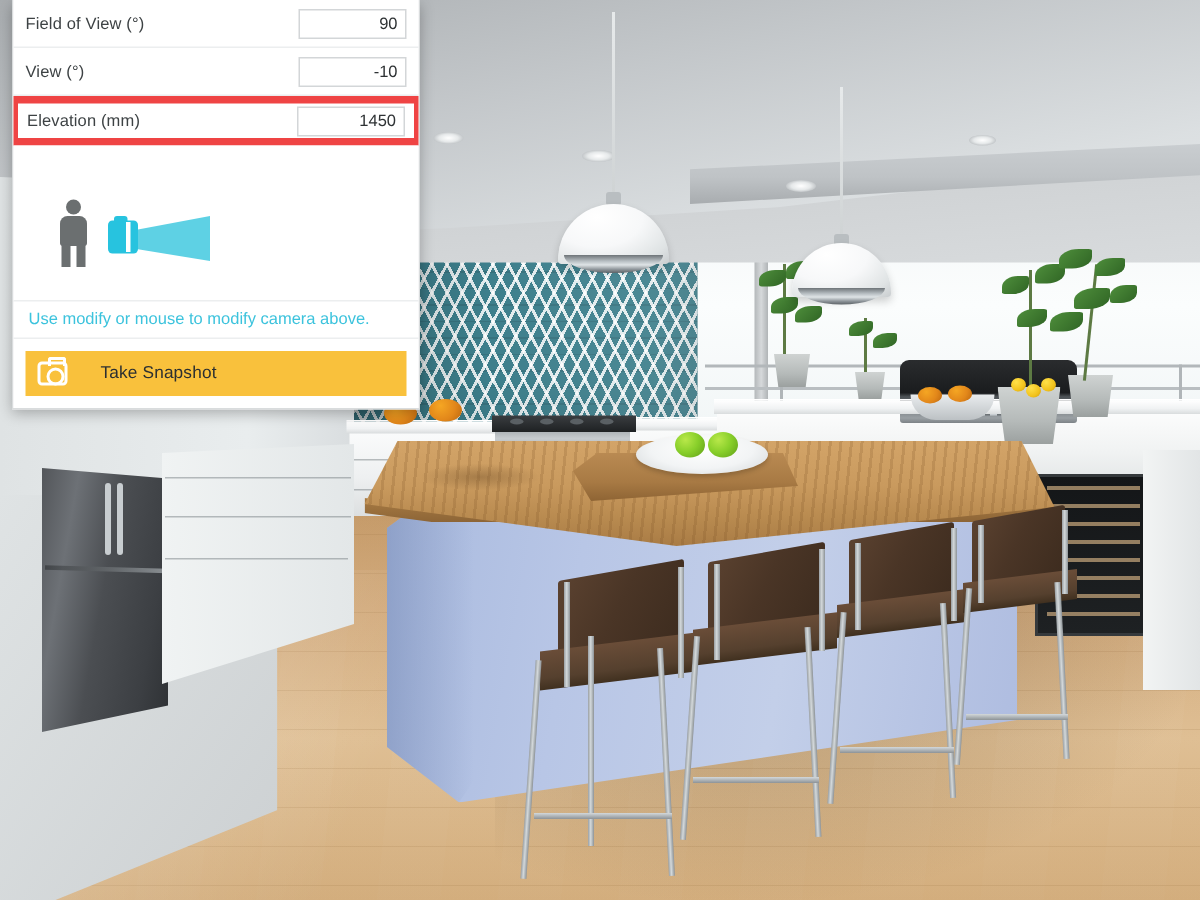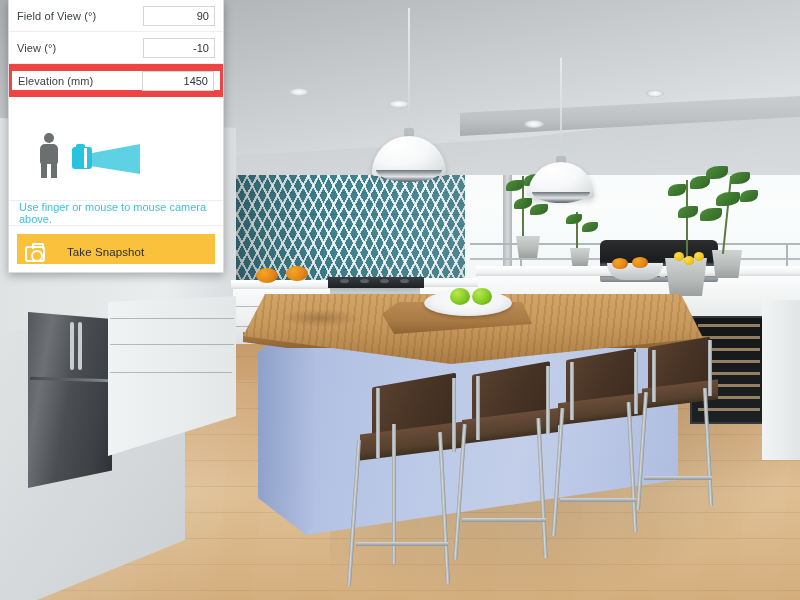--- a/index.html
+++ b/index.html
@@ -269,34 +269,34 @@
   }
   .leg {
     position:absolute; width:4px;
     background: linear-gradient(to right, #9aa0a4, #d3d8da 45%, #8d9397);
   }
   .stretcher { position:absolute; height:4px;
     background: linear-gradient(to bottom, #d3d8da, #8d9397); }
 
   
   .panel {
-    position:absolute; left:8px; top:0; width:216px;
+    position:absolute; left:8px; top:0; width:272px;
     background:#ffffff;
     border:1px solid #d9dcdd; border-top:none;
     box-shadow: 0 3px 9px rgba(0,0,0,.28);
     z-index: 50;
   }
   .row {
     display:flex; align-items:center;
     height:32px; padding:0 8px;
     border-bottom:1px solid #eceeef;
     background:#fff;
   }
   .row.highlight {
-    border:7px solid #ef4444;
+    border:5px solid #ef4444;
     height:33px; padding:0 6px;
     border-left-width:3px; border-right-width:3px;
   }
   .row-label {
     flex:1; font-size:11px; color:#3d4244; letter-spacing:.1px; white-space:nowrap;
   }
   .row-input {
     width:72px; height:20px;
     border:1px solid #d3d6d8; background:#fff;
     font-family:"Liberation Sans", sans-serif;
@@ -334,24 +334,24 @@
     background:#5ed1e4;
     clip-path: polygon(0 30%, 100% 0, 100% 100%, 0 74%);
   }
 
   .hint {
     height:25px; display:flex; align-items:center; padding:0 10px;
     font-size:11px; color:#3cc3dd; border-bottom:1px solid #eceeef; background:#fff;
   }
   .btn-wrap { padding:8px; background:#fff; }
   .snapshot-btn {
-    display:flex; align-items:flex-start; gap:0;
+    display:flex; align-items:center; gap:0;
     width:100%; height:30px;
     background:#f9c13c; border:none; cursor:pointer;
-    padding:12px 8px;
+    padding:0 8px;
   }
   .cam-icon {
     position:relative; width:20px; height:16px;
     border:2px solid #ffffff; border-radius:3px; flex:0 0 auto;
   }
   .cam-icon::before {
     content:""; position:absolute; left:5px; top:-5px; width:8px; height:4px;
     border:2px solid #ffffff; border-bottom:none; border-radius:2px 2px 0 0;
   }
   .cam-icon::after {
@@ -557,21 +557,21 @@
         <div class="person-leg" style="left:14px;"></div>
       </div>
       <div class="cam">
         <div class="cam-cone"></div>
         <div class="cam-body"></div>
         <div class="cam-bump"></div>
         <div class="cam-notch"></div>
       </div>
     </div>
 
-    <div class="hint">Use finger or mouse to mouse camera above.</div>
+    <div class="hint">Use modify or mouse to modify camera above.</div>
 
     <div class="btn-wrap">
       <button class="snapshot-btn">
         <span class="cam-icon"></span>
         <span class="snapshot-label">Take Snapshot</span>
       </button>
     </div>
 
   </div>
 

